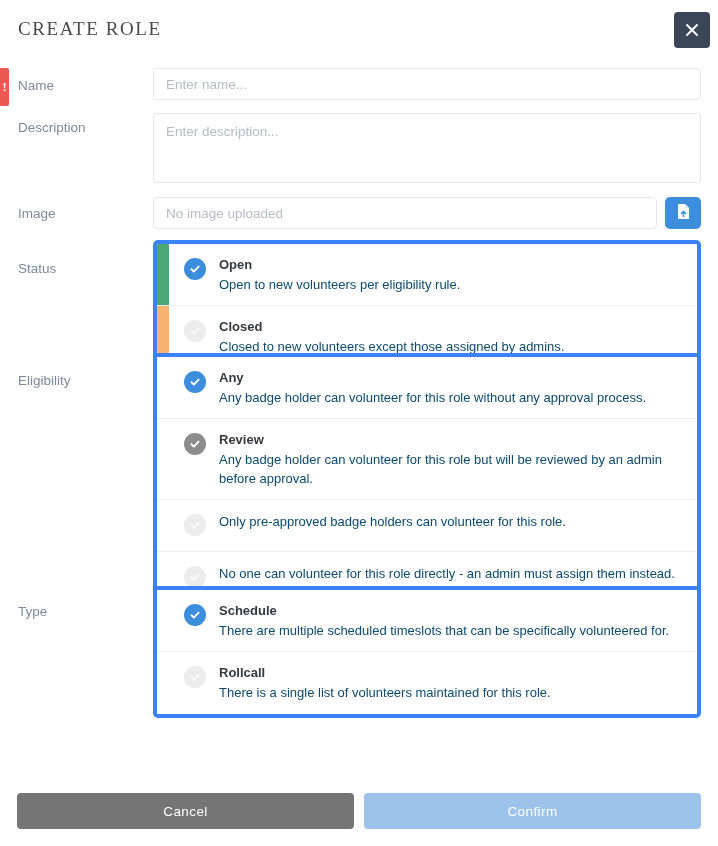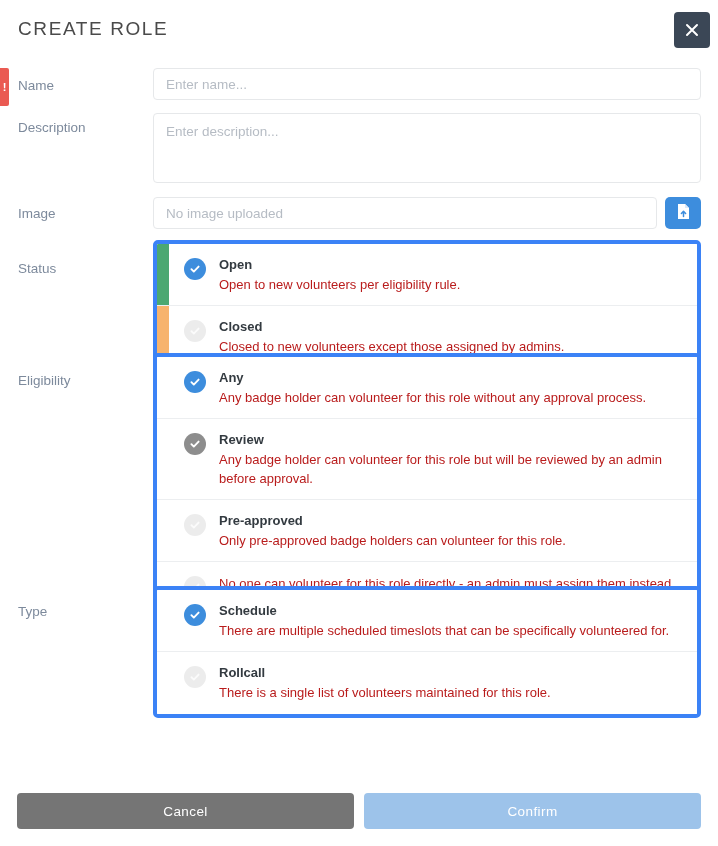--- a/index.html
+++ b/index.html
@@ -6,21 +6,21 @@
   html, body {
     width: 718px; height: 846px;
     background: #ffffff;
     font-family: "Liberation Sans", sans-serif;
     overflow: hidden;
   }
   .dialog { position: relative; width: 718px; height: 846px; background:#fff; }
 
   
   .header {
-    position: absolute; top: 0; left: 0; right: 0; height: 58px;
+    position: absolute; top: 0; left: 0; right: 0; height: 58px; font-family: Liberation Serif, serif;
   }
   .title {
     position: absolute; left: 18px; top: 18px;
     font-size: 19px; color: #4a4a4a; letter-spacing: 1.6px;
     font-weight: 400; text-transform: uppercase;
   }
   .close-btn {
     position: absolute; right: 8px; top: 12px;
     width: 36px; height: 36px; border-radius: 4px;
     background: #3b4756; border: none; cursor: pointer;
@@ -91,21 +91,21 @@
   .opt .check.hov  { background: #8d8d8d; }
   .opt .check.off  { background: #ececec; }
   .opt .check.off svg path { stroke: #fbfbfb; }
   .opt .check.hov svg path { stroke: #ffffff; }
   .opt .check.on  svg path { stroke: #ffffff; }
   .opt .txt { padding-top: 1px; }
   .opt .otitle {
     font-size: 13px; font-weight: 700; color: #333a40; line-height: 1.45;
   }
   .opt .odesc {
-    font-size: 13px; color: #b91c1c; line-height: 1.42; padding-top: 1px;
+    font-size: 13px; color: #0c4a6e; line-height: 1.42; padding-top: 1px;
   }
 
   
   .footer { position: absolute; left: 17px; right: 17px; top: 793px; height: 36px;
             display: flex; gap: 10px; }
   .btn {
     flex: 1; height: 36px; border: none; border-radius: 4px; cursor: pointer;
     font-family: "Liberation Sans", sans-serif; font-size: 13.5px;
     letter-spacing: .4px; color: #ffffff;
   }
@@ -227,21 +227,20 @@
           </div>
         </div>
 
         <div class="opt">
           <div class="check off">
             <svg width="12" height="12" viewBox="0 0 12 12">
                 <path d="M2.4 6.2 L4.8 8.6 L9.6 3.6" stroke="#fbfbfb" stroke-width="1.9" fill="none" stroke-linecap="round" stroke-linejoin="round"></path>
               </svg>
           </div>
           <div class="txt">
-            <div class="otitle">Pre-approved</div>
             <div class="odesc">Only pre-approved badge holders can volunteer for this role.</div>
           </div>
         </div>
 
         <div class="opt">
           <div class="check off">
             <svg width="12" height="12" viewBox="0 0 12 12">
                 <path d="M2.4 6.2 L4.8 8.6 L9.6 3.6" stroke="#fbfbfb" stroke-width="1.9" fill="none" stroke-linecap="round" stroke-linejoin="round"></path>
               </svg>
           </div>

